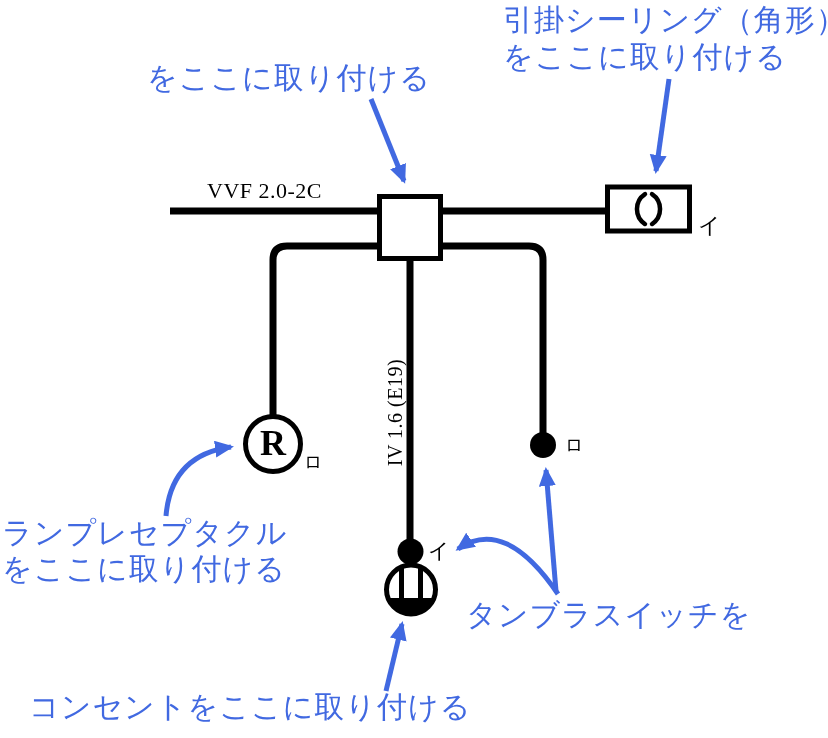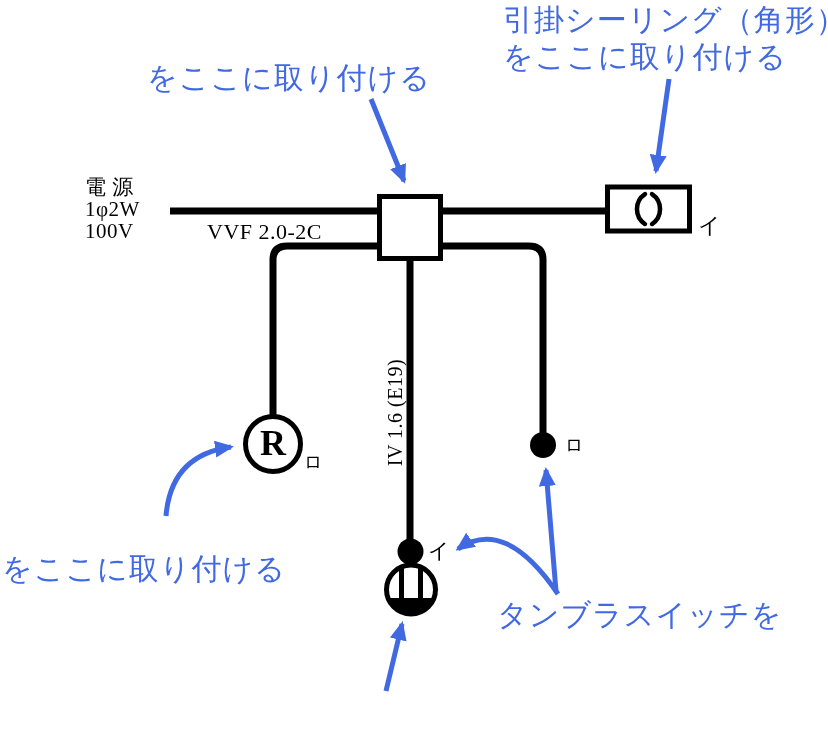--- a/index.html
+++ b/index.html
@@ -76,38 +76,38 @@
     <path d="M 389 600 A 24.5 24.5 0 0 0 433 600 Z" fill="#000"></path>
 
     <path d="M 371 99 L 404 181" stroke="#4169E1" stroke-width="5" fill="none" marker-end="url(#arrowhead)"></path>
     <path d="M 669 79 L 656 171" stroke="#4169E1" stroke-width="5" fill="none" marker-end="url(#arrowhead)"></path>
     <path d="M 166 516 Q 171 455 231 447" stroke="#4169E1" stroke-width="5" fill="none" marker-end="url(#arrowhead)"></path>
     <path d="M 386 691 L 402 624" stroke="#4169E1" stroke-width="5" fill="none" marker-end="url(#arrowhead)"></path>
     <path d="M 556 591 L 546 470" stroke="#4169E1" stroke-width="5" fill="none" marker-end="url(#arrowhead)"></path>
     <path d="M 558 594 Q 505 516 458 549" stroke="#4169E1" stroke-width="5" fill="none" marker-end="url(#arrowhead)"></path>
   </svg>
 
-  <div class="blk src" style="left:85px;top:176px;"><span>電 源</span><br><span>1φ2W</span><br><span>100V</span></div>
 
-  <div class="blk cable" style="left:207px;top:178px;margin-top:41px;">VVF 2.0-2C</div>
+  <div class="blk cable" style="left:207px;top:178px;">VVF 2.0-2C</div>
 
   <div class="blk iv-rot">IV 1.6 (E19)</div>
 
   <div class="blk dev-label" style="left:698px;top:211px;font-size:22px;">イ</div>
 
   <div class="blk r-letter">R</div>
 
   <div class="blk dev-label" style="left:304px;top:450px;font-size:18px;">ロ</div>
 
   <div class="blk dev-label" style="left:428px;top:537px;font-size:21px;">イ</div>
 
   <div class="blk dev-label" style="left:565px;top:433px;font-size:18px;">ロ</div>
 
   <div class="ann" style="--blue:#4169E1;left:147px;top:22px;"><br><span>をここに取り付ける</span></div>
 
   <div class="ann" style="--blue:#4169E1;left:503px;top:1px;"><span>引掛シーリング（角形）</span><br><span>をここに取り付ける</span></div>
 
-  <div class="ann" style="--blue:#4169E1;left:2px;top:515px;line-height:36px;"><br><span>をここに取り付ける</span></div>
+  <div class="ann" style="--blue:#4169E1;left:2px;top:515px;line-height:36px;"><span>ランプレセプタクル</span><br><span>をここに取り付ける</span></div>
 
+  <div class="ann" style="--blue:#4169E1;left:29px;top:688px;"><span>コンセントをここに取り付ける</span></div>
 
-  <div class="ann" style="--blue:#4169E1;left:497px;top:596px;"><span>タンブラスイッチを</span><br></div>
+  <div class="ann" style="--blue:#4169E1;left:466px;top:596px;"><span>タンブラスイッチを</span><br></div>
 
 </div>
 
 </body></html>

